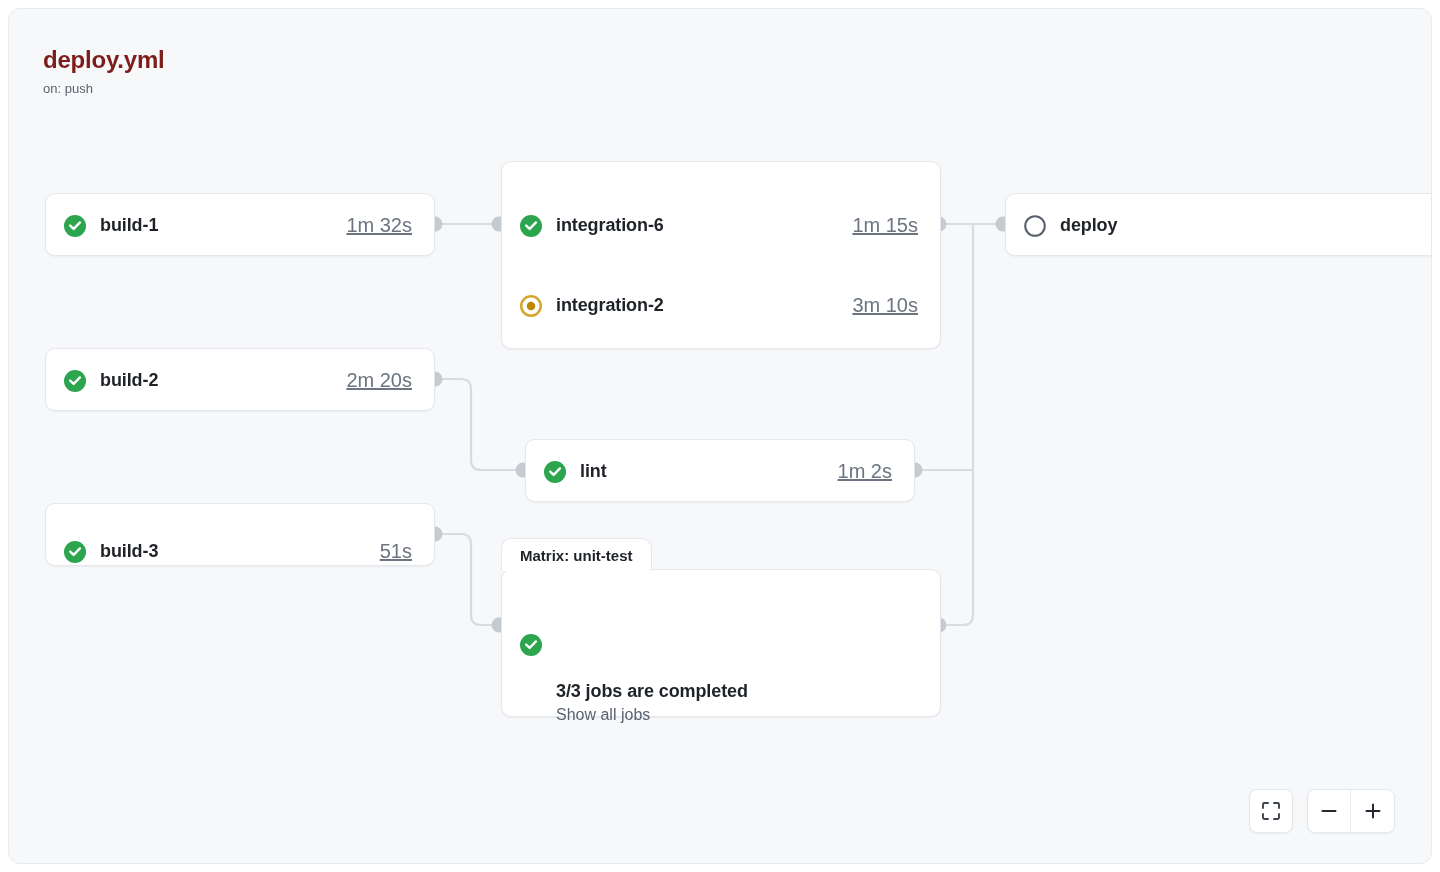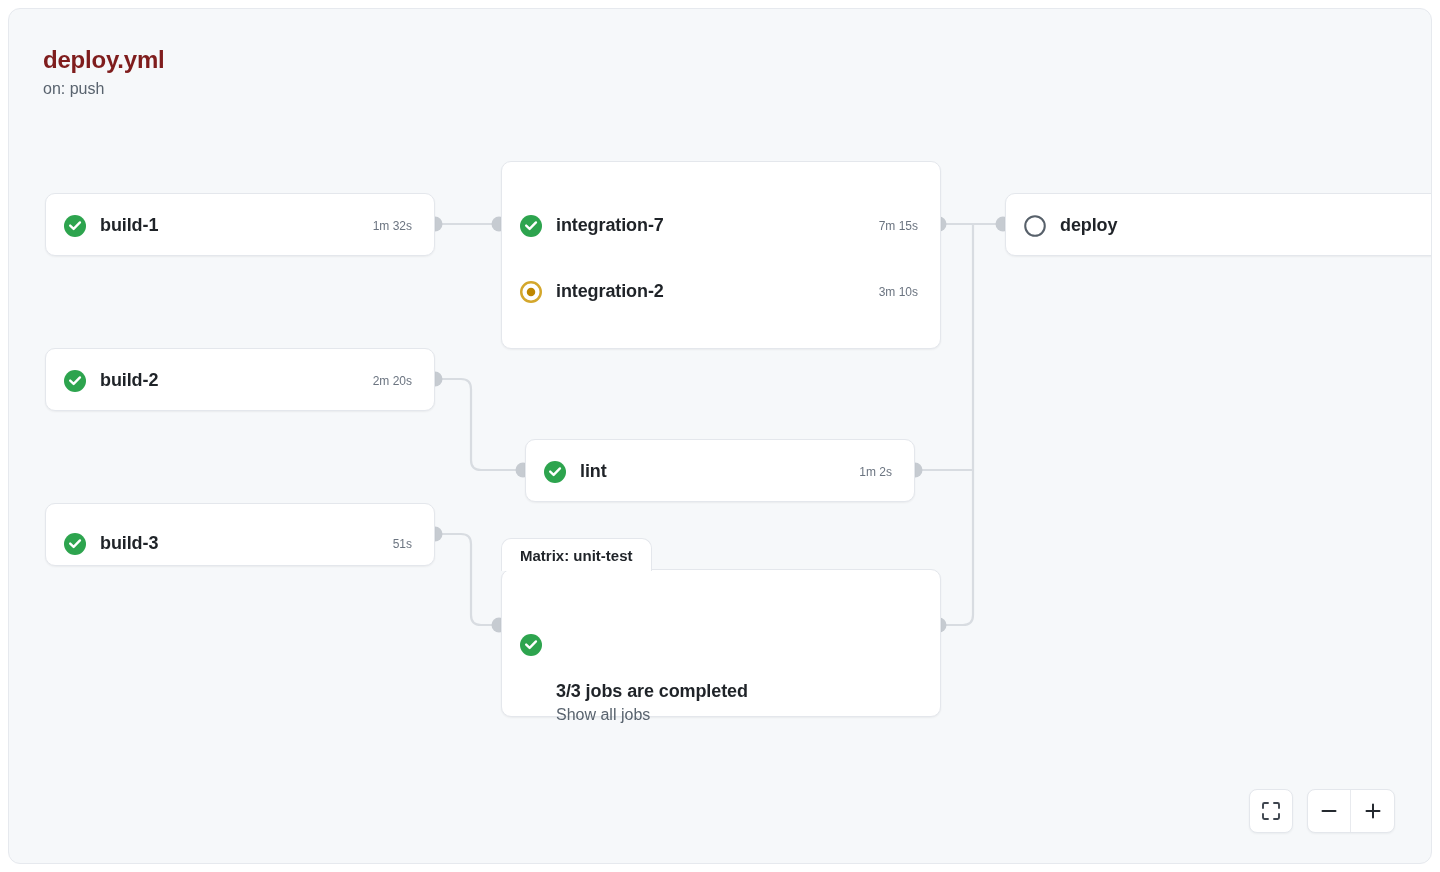--- a/index.html
+++ b/index.html
@@ -20,21 +20,21 @@
     overflow: hidden;
   }
 
   
   #wf-header { position: absolute; left: 34px; top: 36px; }
   #wf-title {
     font-size: 24px; font-weight: 700; color: #7f1d1d;
     letter-spacing: -0.2px; line-height: 30px;
   }
   #wf-trigger {
-    font-size: 16px; color: #59636e; line-height: 22px; margin-top: 3px;
+    font-size: 13px; color: #59636e; line-height: 22px; margin-top: 3px;
   }
 
   
   #edges {
     position: absolute; left: 0; top: 0; width: 1424px; height: 856px;
     pointer-events: none;
   }
   .edge-path { fill: none; stroke: #d8dce1; stroke-width: 2.2; stroke-linecap: round; }
   .port-dot { fill: #c6cbd1; }
 
@@ -50,21 +50,21 @@
     position: absolute; left: 0; width: 100%;
     display: flex; align-items: center;
     padding: 0 22px 0 18px;
   }
   .job-left { display: flex; align-items: center; gap: 14px; min-width: 0; }
   .job-name {
     font-size: 18px; font-weight: 700; color: #1f2328;
     letter-spacing: -0.1px; white-space: nowrap;
   }
   .job-dur {
-    margin-left: auto; font-size: 12px; color: #6b7480; white-space: nowrap;
+    margin-left: auto; font-size: 20px; color: #6b7480; white-space: nowrap; text-decoration: underline;
   }
 
   
   .status-icon { flex: 0 0 auto; width: 22px; height: 22px; display: block; }
 
   
   .matrix-tab {
     position: absolute;
     top: -32px; left: -1px;
     height: 33px;
@@ -176,44 +176,44 @@
           <circle cx="8" cy="8" r="8" fill="#2da44e"></circle>
           <path d="M11.6 5.4 L7 10.1 L4.5 7.7" fill="none" stroke="#ffffff" stroke-width="1.7" stroke-linecap="round" stroke-linejoin="round"></path>
         </svg>
         <span class="job-name">build-2</span>
       </div>
       <span class="job-dur">2m 20s</span>
     </div>
   </div>
 
   <div class="node" style="left:36px; top:494px; width:390px; height:63px;">
-    <div class="job-row" style="top:8px; height:63px;gap:17px;">
+    <div class="job-row" style="top:16px; height:63px;gap:17px;">
       <div class="job-left">
         <svg class="status-icon" viewBox="0 0 16 16">
           <circle cx="8" cy="8" r="8" fill="#2da44e"></circle>
           <path d="M11.6 5.4 L7 10.1 L4.5 7.7" fill="none" stroke="#ffffff" stroke-width="1.7" stroke-linecap="round" stroke-linejoin="round"></path>
         </svg>
         <span class="job-name">build-3</span>
       </div>
       <span class="job-dur">51s</span>
     </div>
   </div>
 
   <div class="node" style="left:492px; top:152px; width:440px; height:188px;">
     <div class="job-row" style="top:32px; height:63px;">
       <div class="job-left">
         <svg class="status-icon" viewBox="0 0 16 16">
           <circle cx="8" cy="8" r="8" fill="#2da44e"></circle>
           <path d="M11.6 5.4 L7 10.1 L4.5 7.7" fill="none" stroke="#ffffff" stroke-width="1.7" stroke-linecap="round" stroke-linejoin="round"></path>
         </svg>
-        <span class="job-name">integration-7</span>
-      </div>
-      <span class="job-dur">7m 15s</span>
-    </div>
-    <div class="job-row" style="top:98px; height:63px;">
+        <span class="job-name">integration-6</span>
+      </div>
+      <span class="job-dur">1m 15s</span>
+    </div>
+    <div class="job-row" style="top:112px; height:63px;">
       <div class="job-left">
         <svg class="status-icon" viewBox="0 0 16 16">
           <circle cx="8" cy="8" r="7.1" fill="none" stroke="#d4a72c" stroke-width="1.8"></circle>
           <circle cx="8" cy="8" r="3.1" fill="#bf8700"></circle>
         </svg>
         <span class="job-name">integration-2</span>
       </div>
       <span class="job-dur">3m 10s</span>
     </div>
   </div>

